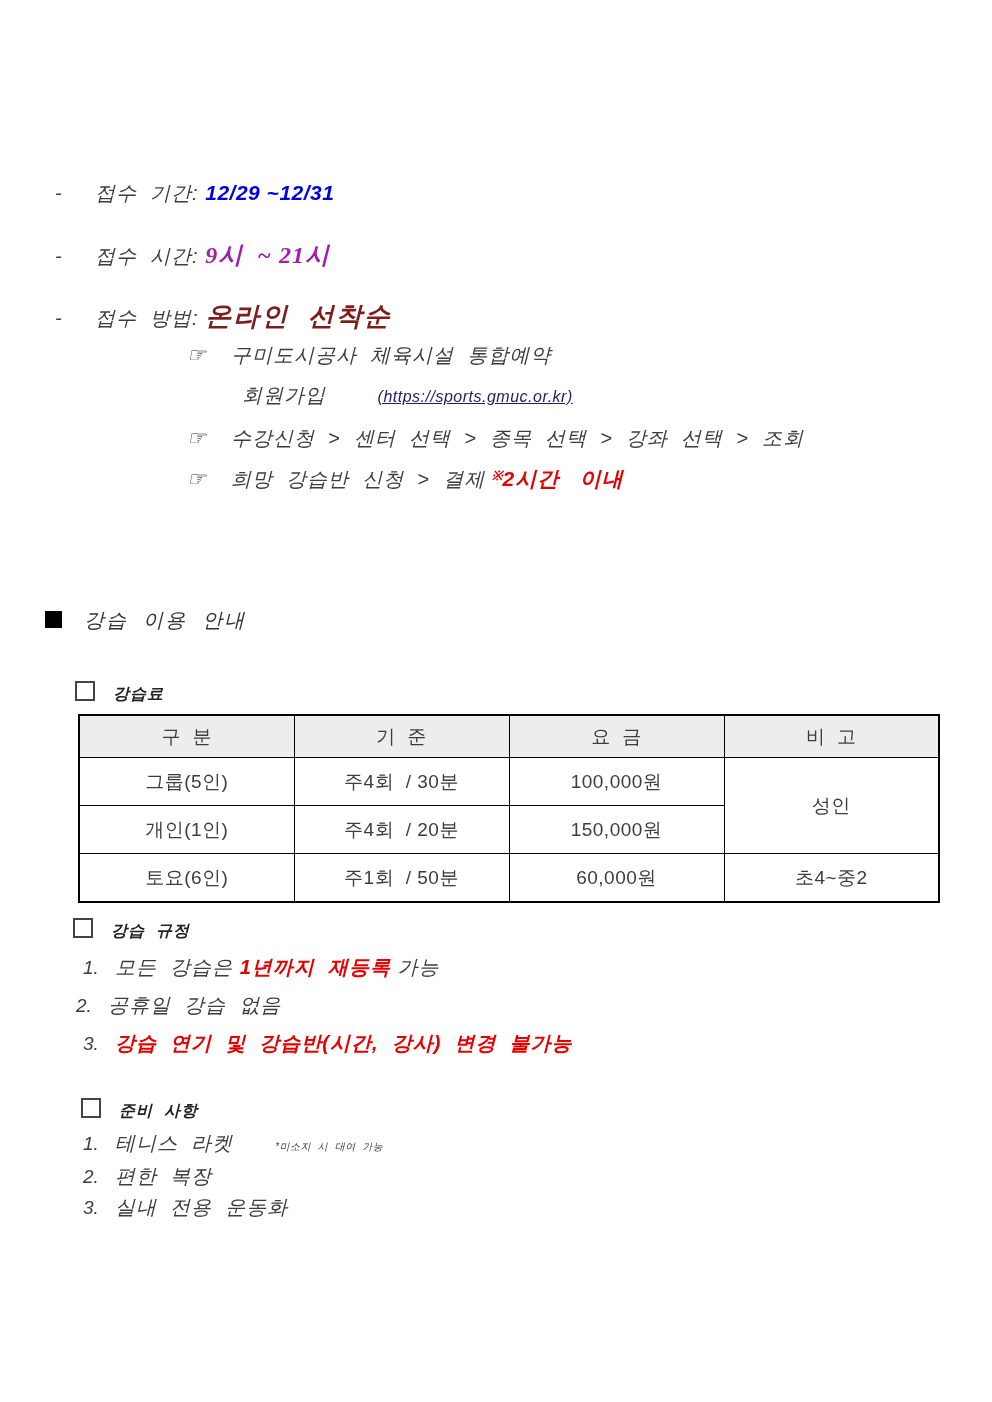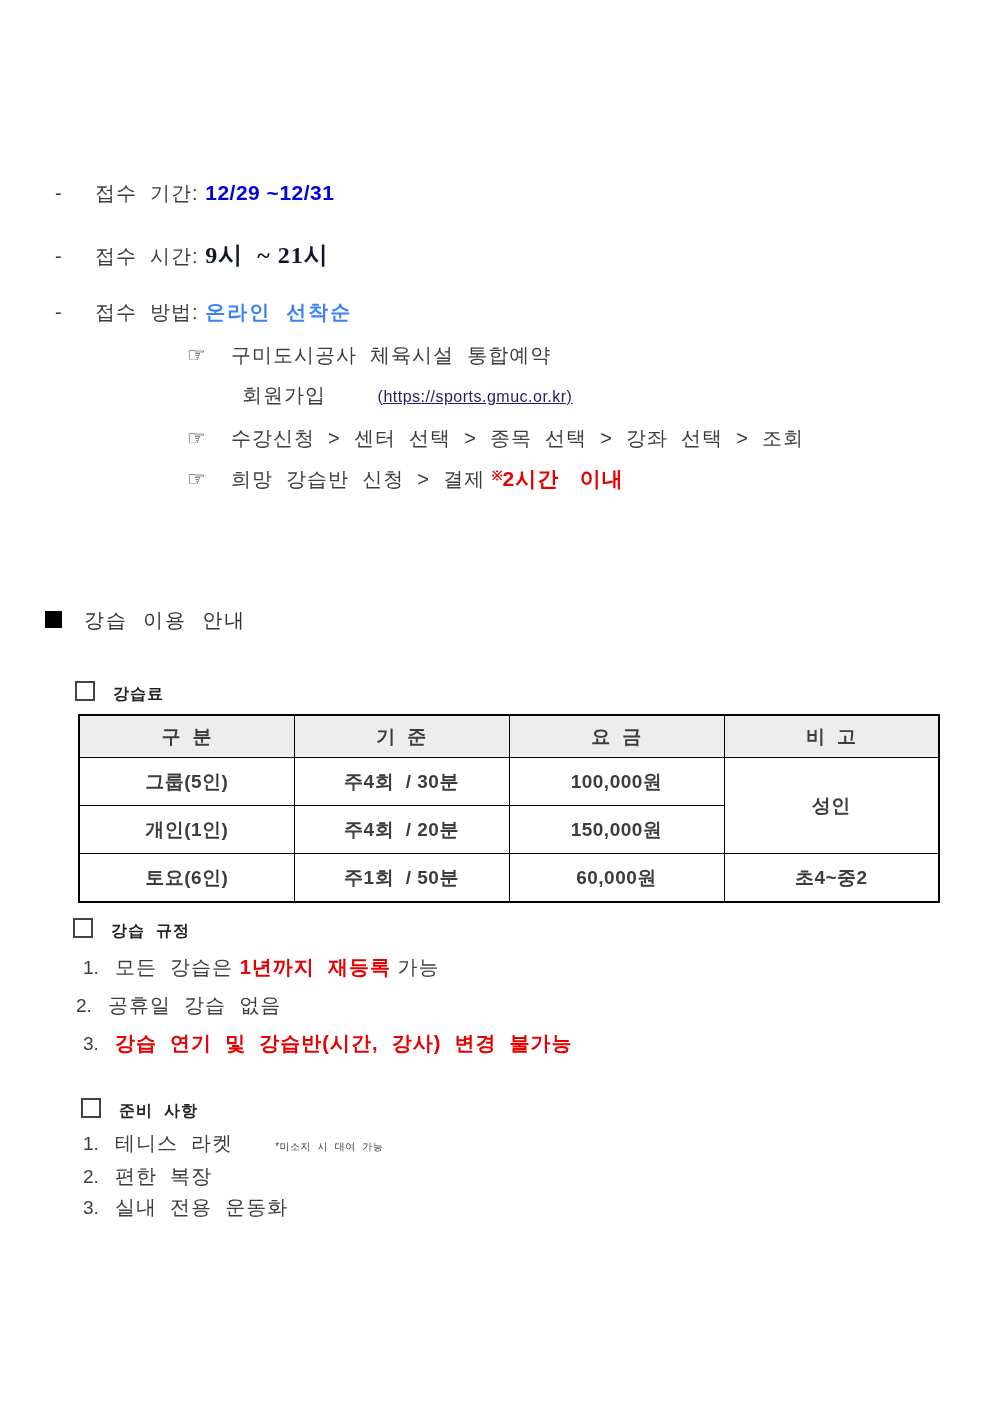--- a/index.html
+++ b/index.html
@@ -11,39 +11,39 @@
   }
   .page {
     position: relative;
     width: 992px;
     height: 1402px;
     background: #ffffff;
     overflow: hidden;
   }
   .t { white-space: pre-wrap; }
 
-  .line { position: absolute; line-height: 1.25; }
+  .line { position: absolute; line-height: 1.25; font-style: italic; }
 
   
   .dash {
     display: inline-block;
     width: 40px;
     font-size: 20px;
     color: #3d3d3d;
   }
   .recv-label { font-size: 20px; letter-spacing: 1px; color: #3d3d3d; }
   .recv-value-period {
     font-size: 21px; font-weight: bold; color: #0000e0; letter-spacing: 0.5px;
   }
   .recv-value-time {
     font-family: "Liberation Serif", serif;
-    font-size: 24px; font-weight: bold; color: #0f172a; letter-spacing: 1px;
+    font-size: 24px; font-weight: bold; color: #a21caf; letter-spacing: 1px;
   }
   .recv-value-method {
-    font-size: 20px; font-weight: bold; color: #3b82f6; letter-spacing: 2px;
+    font-size: 26px; font-weight: bold; color: #7f1d1d; letter-spacing: 2px;
   }
 
   
   .hand {
     display: inline-block;
     width: 44px;
     font-size: 21px;
     color: #222;
   }
   .step-text { font-size: 20px; letter-spacing: 1px; color: #3d3d3d; margin-top: 40px; }
@@ -83,21 +83,21 @@
     table-layout: fixed;
     border: 2px solid #000;
   }
   table.fee th, table.fee td {
     border: 1px solid #000;
     text-align: center;
     vertical-align: middle;
     font-size: 19px;
     letter-spacing: 0.5px;
     color: #3d3d3d;
-    font-weight: bold;
+    font-weight: normal;
     padding: 0;
   }
   table.fee thead th { background: #ededed; height: 41px; }
   table.fee tbody td { height: 47px; background: #ffffff; }
 
   
   .num {
     display: inline-block;
     width: 32px;
     font-size: 19px;

